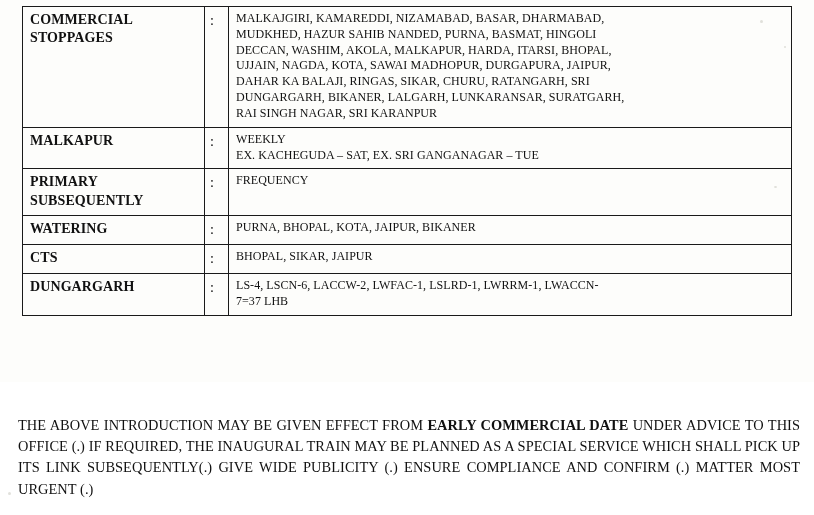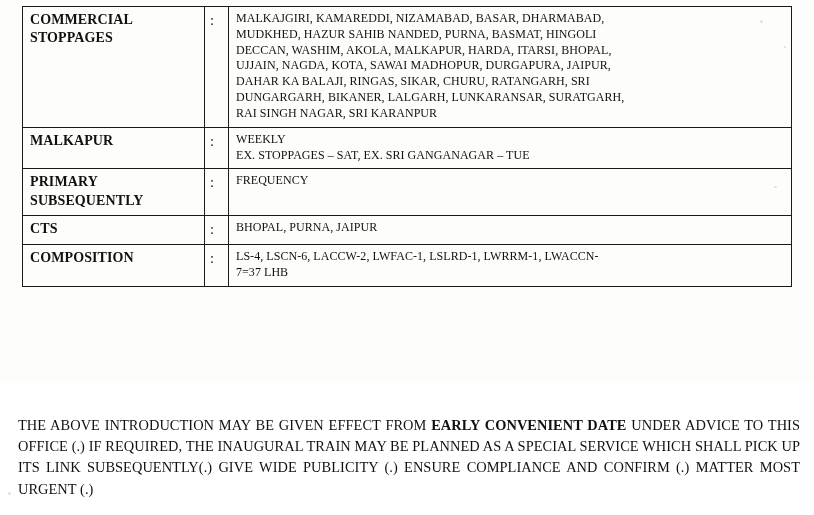--- a/index.html
+++ b/index.html
@@ -96,44 +96,49 @@
 DECCAN, WASHIM, AKOLA, MALKAPUR, HARDA, ITARSI, BHOPAL,
 UJJAIN, NAGDA, KOTA, SAWAI MADHOPUR, DURGAPURA, JAIPUR,
 DAHAR KA BALAJI, RINGAS, SIKAR, CHURU, RATANGARH, SRI
 DUNGARGARH, BIKANER, LALGARH, LUNKARANSAR, SURATGARH,
 RAI SINGH NAGAR, SRI KARANPUR</td>
       </tr>
       <tr>
         <td class="label-cell">MALKAPUR</td>
         <td class="colon-cell">:</td>
         <td class="value-cell">WEEKLY
-EX.  STOPPAGES – SAT, EX.  SRI GANGANAGAR – TUE</td>
+EX.  KACHEGUDA – SAT, EX.  SRI GANGANAGAR – TUE</td>
       </tr>
       <tr>
         <td class="label-cell">PRIMARY
 SUBSEQUENTLY</td>
         <td class="colon-cell">:</td>
         <td class="value-cell">FREQUENCY</td>
       </tr>
       <tr>
+        <td class="label-cell">WATERING</td>
+        <td class="colon-cell">:</td>
+        <td class="value-cell">PURNA, BHOPAL, KOTA, JAIPUR, BIKANER</td>
+      </tr>
+      <tr>
         <td class="label-cell">CTS</td>
         <td class="colon-cell">:</td>
-        <td class="value-cell">BHOPAL, PURNA, JAIPUR</td>
+        <td class="value-cell">BHOPAL, SIKAR, JAIPUR</td>
       </tr>
       <tr>
-        <td class="label-cell">COMPOSITION</td>
+        <td class="label-cell">DUNGARGARH</td>
         <td class="colon-cell">:</td>
         <td class="value-cell">LS-4, LSCN-6, LACCW-2, LWFAC-1, LSLRD-1, LWRRM-1, LWACCN-
 7=37 LHB</td>
       </tr>
     </tbody>
   </table>
 
   <div class="footer">
-    <p><span>THE ABOVE INTRODUCTION MAY BE GIVEN EFFECT FROM </span><b>EARLY CONVENIENT DATE</b><span> UNDER ADVICE TO THIS OFFICE (.) IF REQUIRED, THE INAUGURAL TRAIN MAY BE PLANNED AS A SPECIAL SERVICE WHICH SHALL PICK UP ITS LINK SUBSEQUENTLY(.) GIVE WIDE PUBLICITY (.) ENSURE COMPLIANCE AND CONFIRM (.) MATTER MOST URGENT (.)</span></p>
+    <p><span>THE ABOVE INTRODUCTION MAY BE GIVEN EFFECT FROM </span><b>EARLY COMMERCIAL DATE</b><span> UNDER ADVICE TO THIS OFFICE (.) IF REQUIRED, THE INAUGURAL TRAIN MAY BE PLANNED AS A SPECIAL SERVICE WHICH SHALL PICK UP ITS LINK SUBSEQUENTLY(.) GIVE WIDE PUBLICITY (.) ENSURE COMPLIANCE AND CONFIRM (.) MATTER MOST URGENT (.)</span></p>
   </div>
 
   <span class="speckle" style="left:760px; top:20px; width:3px; height:3px;"></span>
   <span class="speckle" style="left:784px; top:46px; width:2px; height:2px;"></span>
   <span class="speckle" style="left:774px; top:186px; width:3px; height:2px;"></span>
   <span class="speckle" style="left:8px; top:492px; width:3px; height:3px;"></span>
 
 </div>
 
 </body></html>

